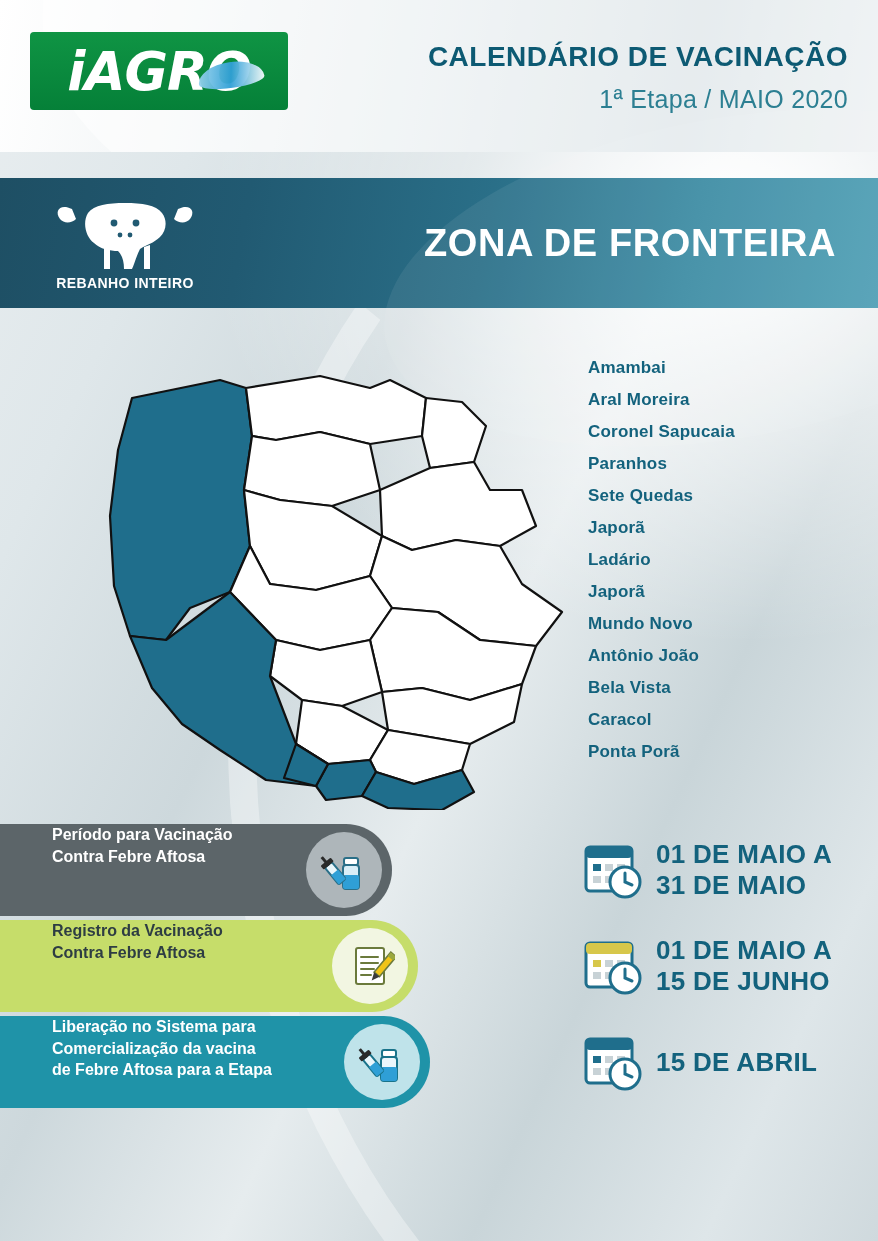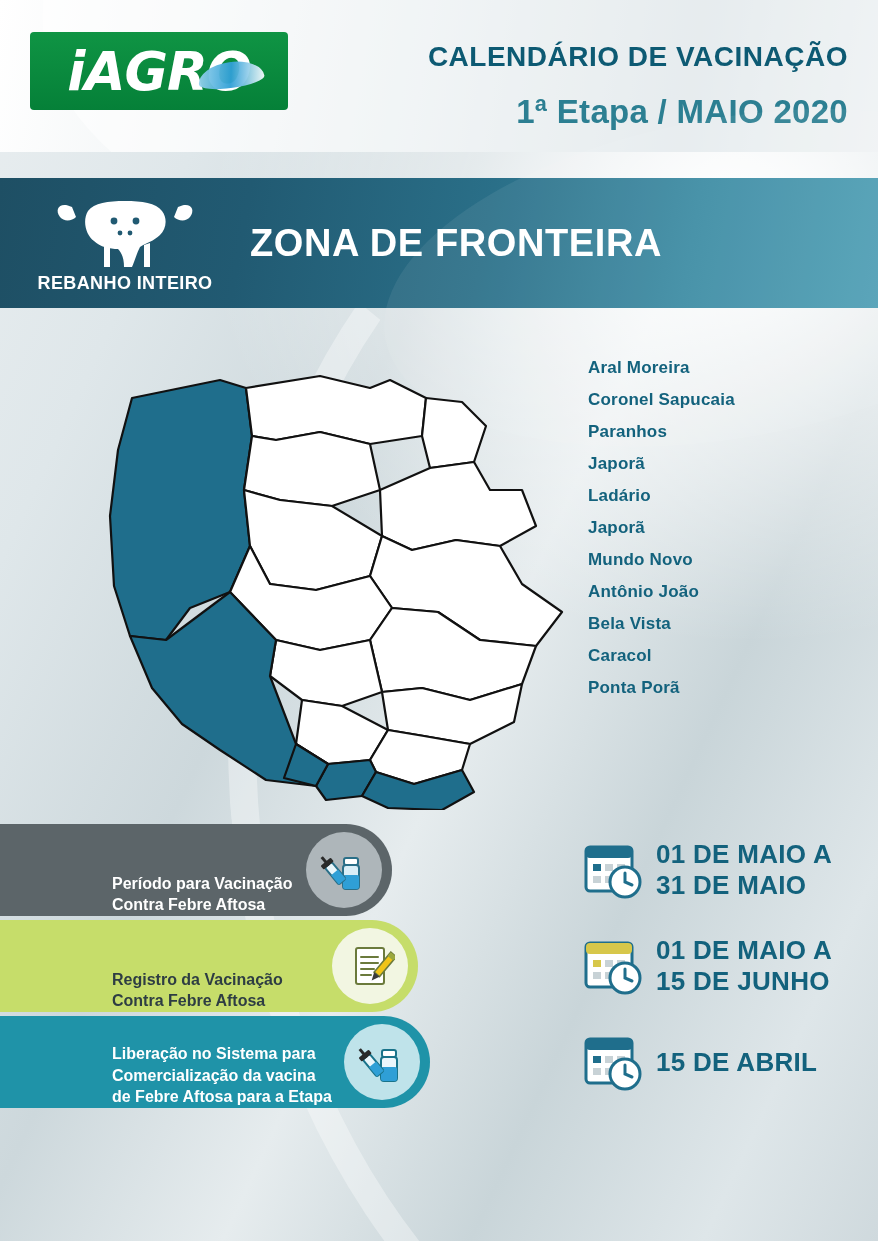--- a/index.html
+++ b/index.html
@@ -108,23 +108,23 @@
     text-align: right;
   }
   .title-main {
     font-size: 28px;
     font-weight: 700;
     color: #0d5a73;
     letter-spacing: 0.5px;
     line-height: 1.05;
   }
   .title-sub {
-    margin-top: 22px;
-    font-size: 33px;
-    font-weight: 700;
+    margin-top: 14px;
+    font-size: 25px;
+    font-weight: 400;
     color: #2c7f92;
     letter-spacing: 0.3px;
   }
 
   
   .band {
     position: absolute;
     left: 0; top: 178px;
     width: 878px; height: 130px;
     background: linear-gradient(100deg, #1e4f64 0%, #215a72 28%, #2a6f88 55%, #3c8ba3 78%, #4f9fb5 100%);
@@ -142,29 +142,30 @@
   .band-left {
     position: relative;
     width: 250px;
     text-align: center;
     color: #ffffff;
     z-index: 2;
   }
   .cow-icon { display: block; margin: 0 auto; }
   .band-left-label {
     margin-top: 2px;
-    font-size: 18px;
+    font-size: 14px;
     font-weight: 700;
     letter-spacing: .4px;
   }
   .band-title {
     position: relative;
     z-index: 2;
     flex: 1;
-    padding-right: 28px;
+    text-align: right;
+    padding-right: 42px;
     font-size: 38px;
     font-weight: 700;
     color: #ffffff;
     letter-spacing: .6px;
   }
 
   
   .map-wrap {
     position: absolute;
     left: 70px; top: 340px;
@@ -191,23 +192,23 @@
     position: relative;
     height: 92px;
     margin-bottom: 4px;
     display: flex;
     align-items: center;
   }
   .row .pill {
     position: relative;
     height: 92px;
     display: flex;
-    align-items: flex-end;
+    align-items: flex-start;
     border-radius: 0 46px 46px 0;
-    padding-left: 112px;
+    padding-left: 52px;
     padding-right: 96px;
     color: #ffffff;
   }
   .row1 .pill { width: 392px; background: #5c6569; }
   .row2 .pill { width: 418px; background: #c6dd6a; color: #2e3d43; }
   .row3 .pill { width: 430px; background: #1f93a8; }
   .pill-text {
     font-size: 16px;
     font-weight: 700;
     line-height: 1.35;
@@ -318,23 +319,25 @@
         <path d="M60 296 L96 300 L160 252 L206 300 L200 336 L226 404 L258 424 L246 446 L196 440 L150 410 L112 384 L82 348 Z" fill="#1f6e8c"></path>
         <path d="M246 446 L258 424 L300 420 L306 432 L292 456 L256 460 Z" fill="#1f6e8c"></path>
         <path d="M226 404 L258 424 L246 446 L214 438 Z" fill="#1f6e8c"></path>
 
         <path d="M306 432 L344 444 L392 430 L404 452 L372 470 L318 468 L292 456 Z" fill="#1f6e8c"></path>
       </g>
     </svg>
   </div>
 
   <div class="city-list">
+    <div class="city-item">Amambai</div>
     <div class="city-item">Aral Moreira</div>
     <div class="city-item">Coronel Sapucaia</div>
     <div class="city-item">Paranhos</div>
+    <div class="city-item">Sete Quedas</div>
     <div class="city-item">Japorã</div>
     <div class="city-item">Ladário</div>
     <div class="city-item">Japorã</div>
     <div class="city-item">Mundo Novo</div>
     <div class="city-item">Antônio João</div>
     <div class="city-item">Bela Vista</div>
     <div class="city-item">Caracol</div>
     <div class="city-item">Ponta Porã</div>
   </div>
 

